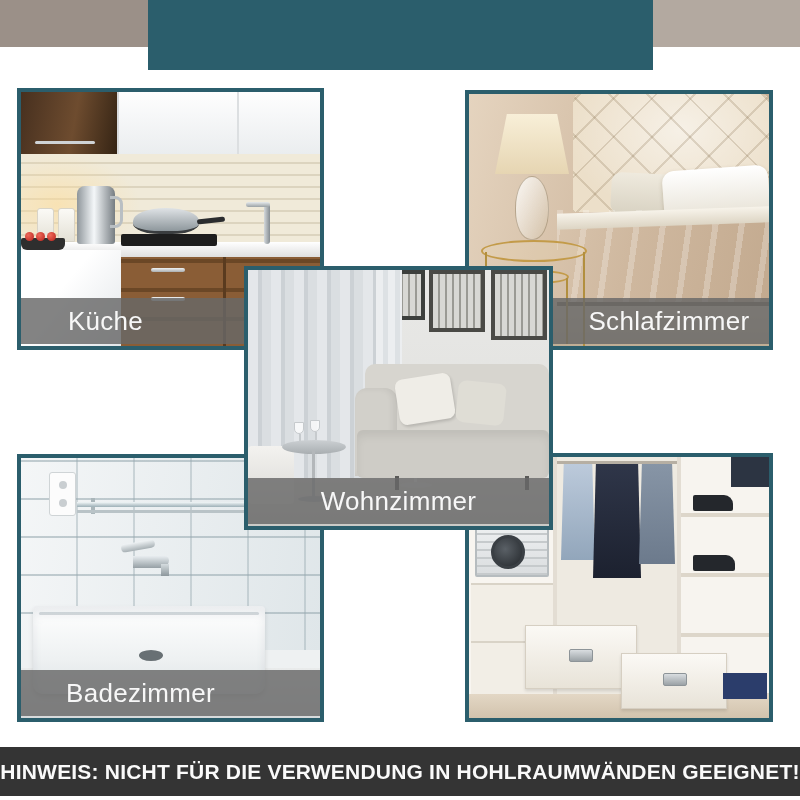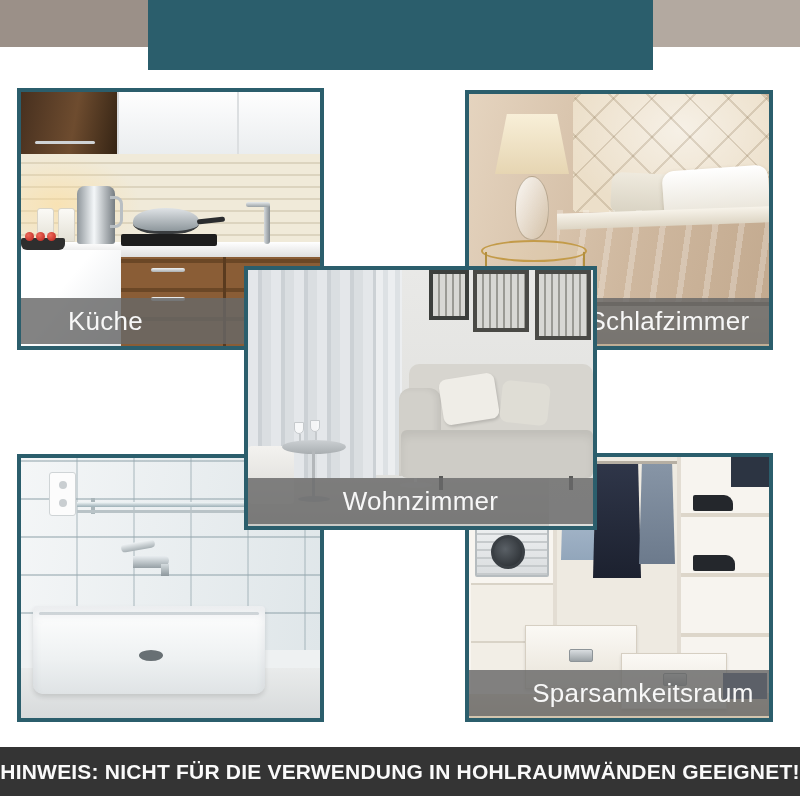--- a/index.html
+++ b/index.html
@@ -17,21 +17,21 @@
   .header{position:absolute; left:148px; top:0; width:505px; height:70px; background:var(--teal);
           display:flex; flex-direction:column; align-items:center; justify-content:center; color:#fff;}
   .header .title{font-size:27px; font-weight:bold; letter-spacing:.4px; line-height:1.1; white-space:nowrap;}
   .header .subtitle{font-size:20px; font-weight:normal; color:#eef4f5; margin-top:1px; white-space:nowrap;}
 
   
   .panel{position:absolute; border:4px solid var(--teal); background:#fff; z-index:1;}
   .panel .img{position:absolute; inset:0; overflow:hidden;}
   .p-kueche{left:17px; top:88px; width:307px; height:262px;}
   .p-schlafzimmer{left:465px; top:90px; width:308px; height:260px;}
-  .p-wohnzimmer{left:244px; top:266px; width:353px; height:264px; z-index:3;}
+  .p-wohnzimmer{left:244px; top:266px; width:309px; height:264px; z-index:3;}
   .p-badezimmer{left:17px; top:454px; width:307px; height:268px;}
   .p-sparsamkeitsraum{left:465px; top:453px; width:308px; height:269px;}
 
   .label-bar{position:absolute; left:0; right:0; bottom:2px; height:46px; background:var(--label-bar);
              display:flex; align-items:center; justify-content:center; z-index:9;}
   .label-bar span{color:#f7f7f7; font-size:26px; letter-spacing:.3px; white-space:nowrap;}
   .lb-kueche span{margin-right:130px;}
   .lb-schlafzimmer span{margin-left:100px;}
   .lb-badezimmer span{margin-right:60px;}
   .lb-sparsamkeitsraum span{margin-left:48px;}
@@ -254,20 +254,23 @@
       <div class="obj ba-bracket ba-br1"></div>
       <div class="obj ba-bracket ba-br2"></div>
       <div class="obj ba-shelf"></div>
       <div class="obj ba-rail"></div>
       <div class="obj ba-counter"></div>
       <div class="obj ba-lever"></div>
       <div class="obj ba-faucet"></div>
       <div class="obj ba-spout"></div>
       <div class="obj ba-sink"></div>
       <div class="obj ba-hole"></div>
+      <div class="label-bar lb-badezimmer">
+        <span>Badezimmer</span>
+      </div>
     </div>
   </div>
 
   <div class="panel p-sparsamkeitsraum">
     <div class="img storage">
       <div class="obj s-left-unit"></div>
       <div class="obj s-basket s-bk1"></div>
       <div class="obj s-cloth"></div>
       <div class="obj s-basket s-bk2"></div>
       <div class="obj s-wheel"></div>
@@ -280,23 +283,20 @@
       <div class="obj s-right-unit"></div>
       <div class="obj s-topbox"></div>
       <div class="obj s-shoe s-sh1"></div>
       <div class="obj s-shoe s-sh2"></div>
       <div class="obj s-floor"></div>
       <div class="obj s-bigdrawer s-bd1"></div>
       <div class="obj s-bigdrawer s-bd2"></div>
       <div class="obj s-plate s-pl1"></div>
       <div class="obj s-plate s-pl2"></div>
       <div class="obj s-bluebox"></div>
-      <div class="label-bar lb-sparsamkeitsraum">
-        <span>Sparsamkeitsraum</span>
-      </div>
     </div>
   </div>
 
   <div class="panel p-wohnzimmer">
     <div class="img living">
       <div class="obj l-print l-pr3"></div>
       <div class="obj l-print l-pr1"></div>
       <div class="obj l-print l-pr2"></div>
       <div class="obj l-curtain"></div>
       <div class="obj l-curtain2"></div>

